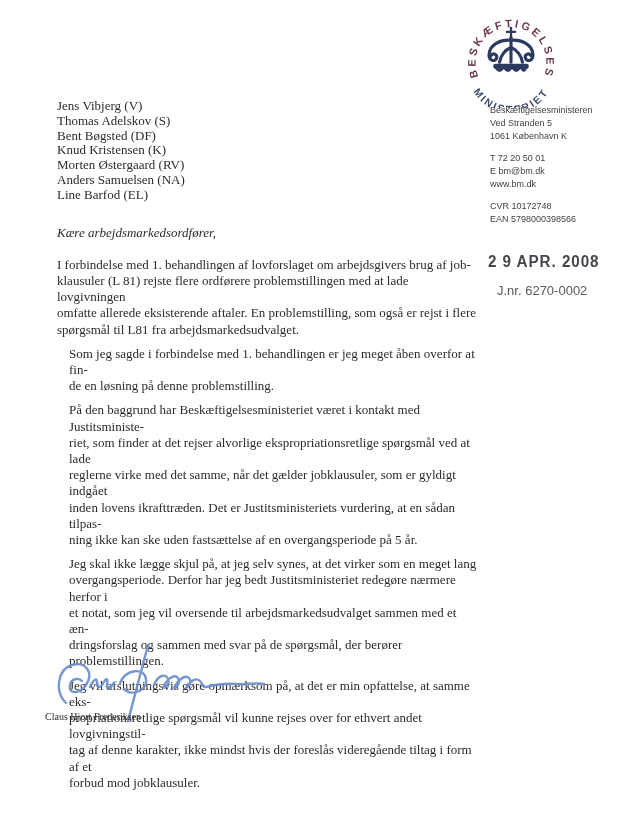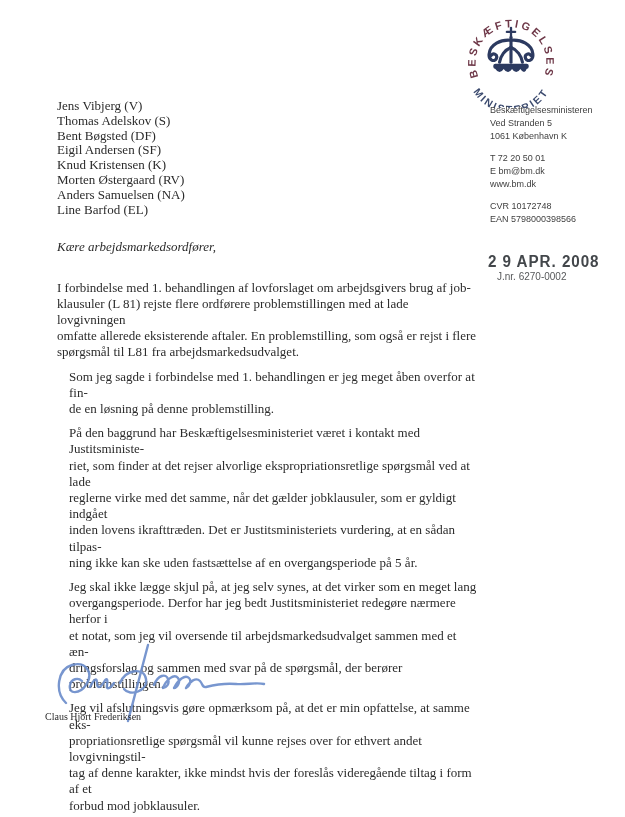--- a/index.html
+++ b/index.html
@@ -14,21 +14,21 @@
     box-shadow:0 0 4px rgba(0,0,0,.2);
   }
   
   .main-col{
     position:absolute;left:57px;top:99px;width:420px;
     font-size:13px;line-height:16.2px;
   }
   .recipients{line-height:14.8px;}
   .recipient-row{white-space:nowrap;}
   .salutation{margin-top:22px;font-style:italic;}
-  .paragraph{margin-top:24px;white-space:pre-line;}
+  .paragraph{margin-top:16px;white-space:pre-line;}
   .paragraph + .paragraph{margin-top:8px;margin-left:12px;}
   .closing{margin-top:26px;}
   .signature-wrap{position:absolute;left:50px;top:641px;width:240px;height:84px;}
   .signer-name{position:absolute;left:45px;top:711px;font-size:10px;}
   
   .seal{position:absolute;left:452px;top:8px;width:118px;height:100px;}
   .seal text{
     font-family:"Liberation Sans", sans-serif;
     font-weight:600;
   }
@@ -39,23 +39,23 @@
   }
   .sender-group{margin-bottom:9px;}
   .date-stamp{
     position:absolute;left:488px;top:253px;
     font-family:"Liberation Sans", sans-serif;
     font-weight:700;font-size:16px;letter-spacing:1px;
     color:#43474b;transform:scaleX(.95);transform-origin:left;
     white-space:nowrap;
   }
   .journal-no{
-    position:absolute;left:497px;top:271px;
+    position:absolute;left:497px;top:283px;
     font-family:"Liberation Sans", sans-serif;
-    font-size:10px;color:#56585a;
+    font-size:13px;color:#56585a;
   }
 </style>
 </head>
 <body>
 
 <div class="page">
 
   <svg class="seal" viewBox="0 0 112 96" aria-hidden="true">
     <defs>
       <path id="arcTop" d="M24,64 A34,34 0 1 1 88,64" fill="none"></path>
@@ -102,21 +102,20 @@
   </div>
 
   <div class="date-stamp">2 9 APR. 2008</div>
   <div class="journal-no">J.nr. 6270-0002</div>
 
   <div class="main-col">
     <div class="recipients">
       <div class="recipient-row">Jens Vibjerg (V)</div>
       <div class="recipient-row">Thomas Adelskov (S)</div>
       <div class="recipient-row">Bent Bøgsted (DF)</div>
-      <div class="recipient-row">Eigil Andersen (SF)</div>
       <div class="recipient-row">Knud Kristensen (K)</div>
       <div class="recipient-row">Morten Østergaard (RV)</div>
       <div class="recipient-row">Anders Samuelsen (NA)</div>
       <div class="recipient-row">Line Barfod (EL)</div>
     </div>
 
     <div class="salutation">Kære arbejdsmarkedsordfører,</div>
 
     <div class="paragraph">I forbindelse med 1. behandlingen af lovforslaget om arbejdsgivers brug af job-
 klausuler (L 81) rejste flere ordførere problemstillingen med at lade lovgivningen

